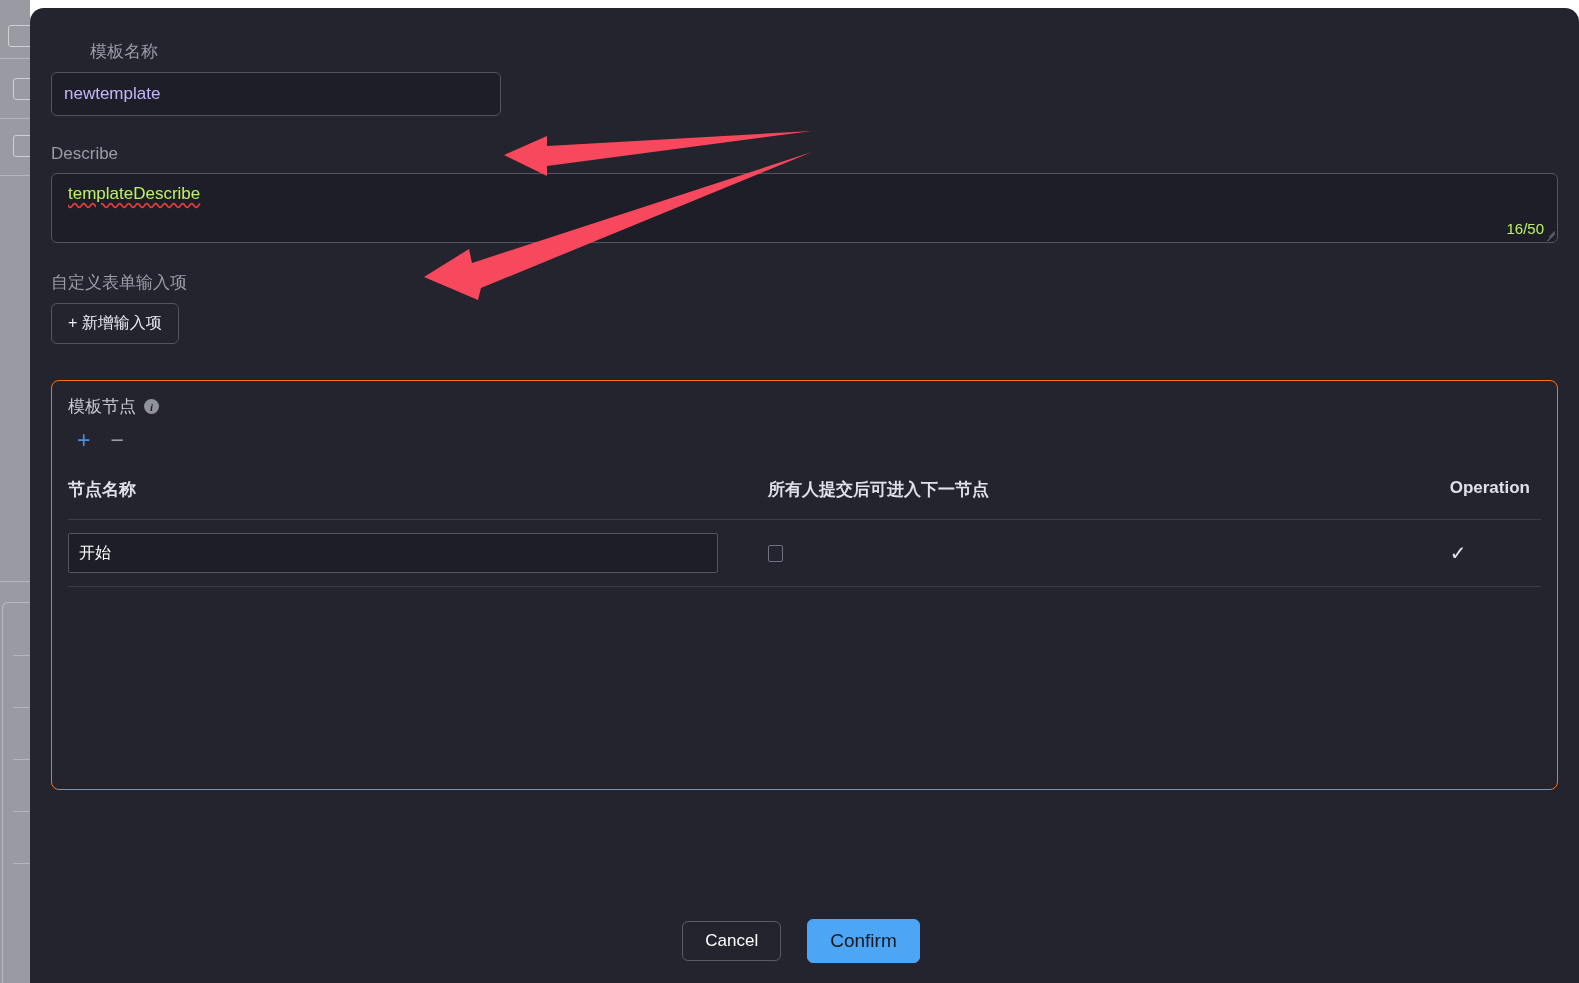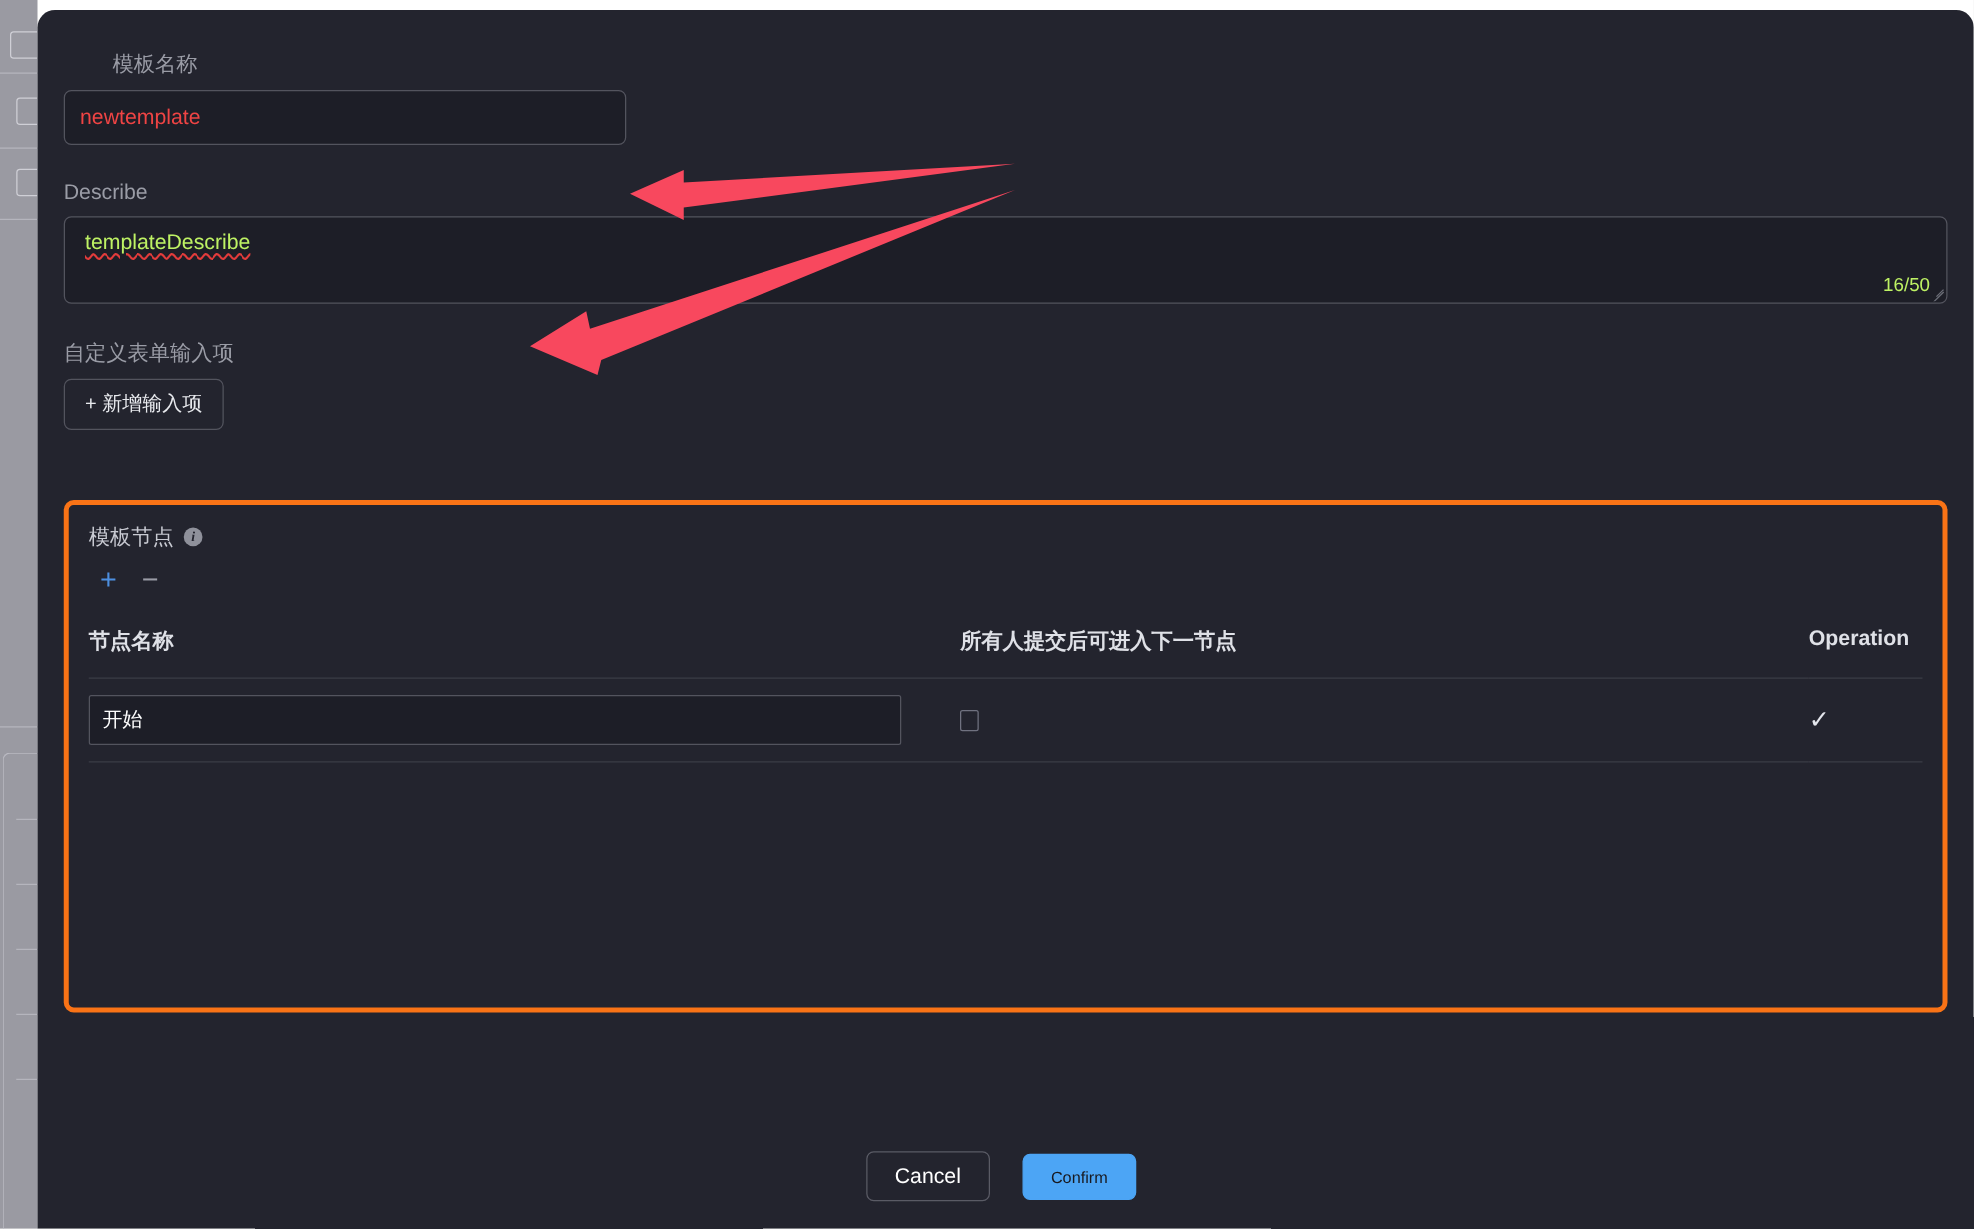--- a/index.html
+++ b/index.html
@@ -113,21 +113,21 @@
   }
   .field-label.first { margin-top: 32px; margin-left: 39px; }
 
   .text-input {
     width: 450px;
     height: 44px;
     background: #1d1e27;
     border: 1px solid #53545e;
     border-radius: 6px;
     box-sizing: border-box;
-    color: #ef4444;
+    color: #c4b5fd;
     font-size: 17px;
     font-family: "Liberation Sans", sans-serif;
     padding: 0 12px;
     outline: none;
   }
 
   .textarea-wrap {
     position: relative;
     width: 1507px;
     height: 70px;
@@ -185,22 +185,22 @@
     border-radius: 6px;
     color: #e8eaee;
     font-size: 16px;
     font-family: "Liberation Sans", sans-serif;
     padding: 9px 16px;
     cursor: pointer;
   }
 
   
   .node-panel {
-    margin-top: 56px;
-    border: 4px solid #f97316;
+    margin-top: 36px;
+    border: 1px solid #f97316;
     border-radius: 8px;
     padding: 14px 16px 0 16px;
     height: 410px;
     box-sizing: border-box;
     position: relative;
   }
   .panel-title {
     display: flex;
     align-items: center;
     gap: 8px;
@@ -326,21 +326,21 @@
     font-size: 17px;
     font-family: "Liberation Sans", sans-serif;
     padding: 9px 22px;
     cursor: pointer;
   }
   .btn-confirm {
     background: #4ca5f5;
     border: 1px solid #4ca5f5;
     border-radius: 6px;
     color: #18191f;
-    font-size: 13px;
+    font-size: 19px;
     font-family: "Liberation Sans", sans-serif;
     padding: 10px 22px;
     cursor: pointer;
   }
 
   
   #annotations {
     position: absolute;
     inset: 0;
     pointer-events: none;

